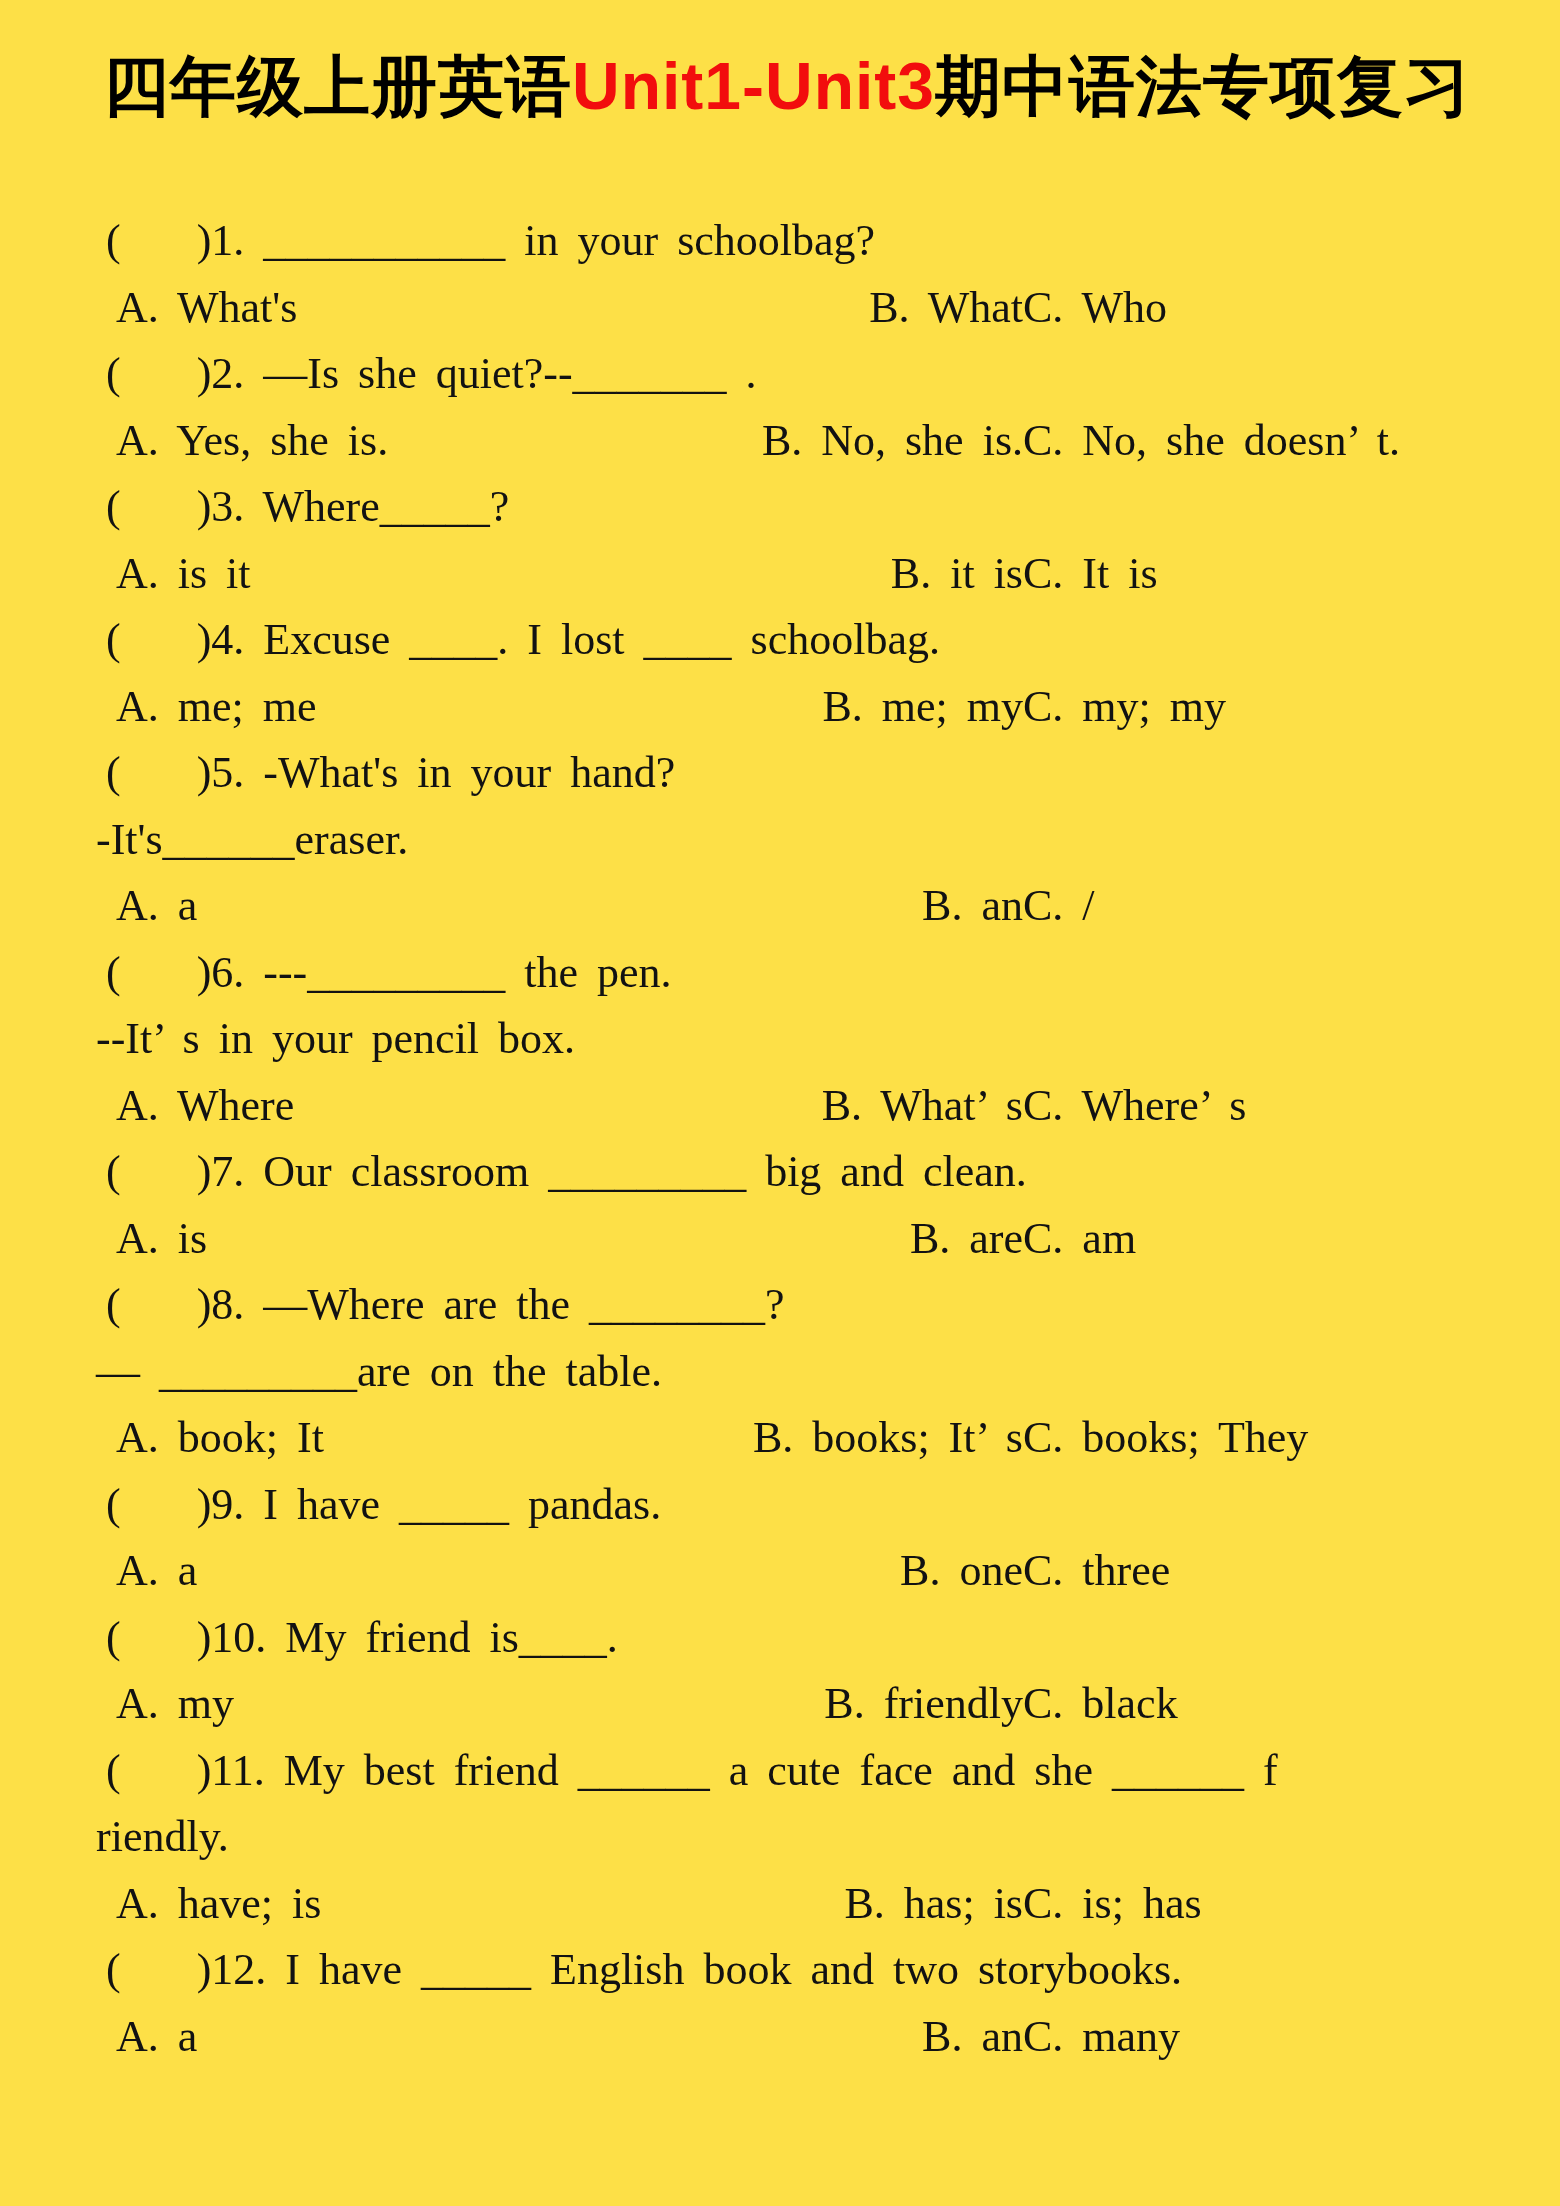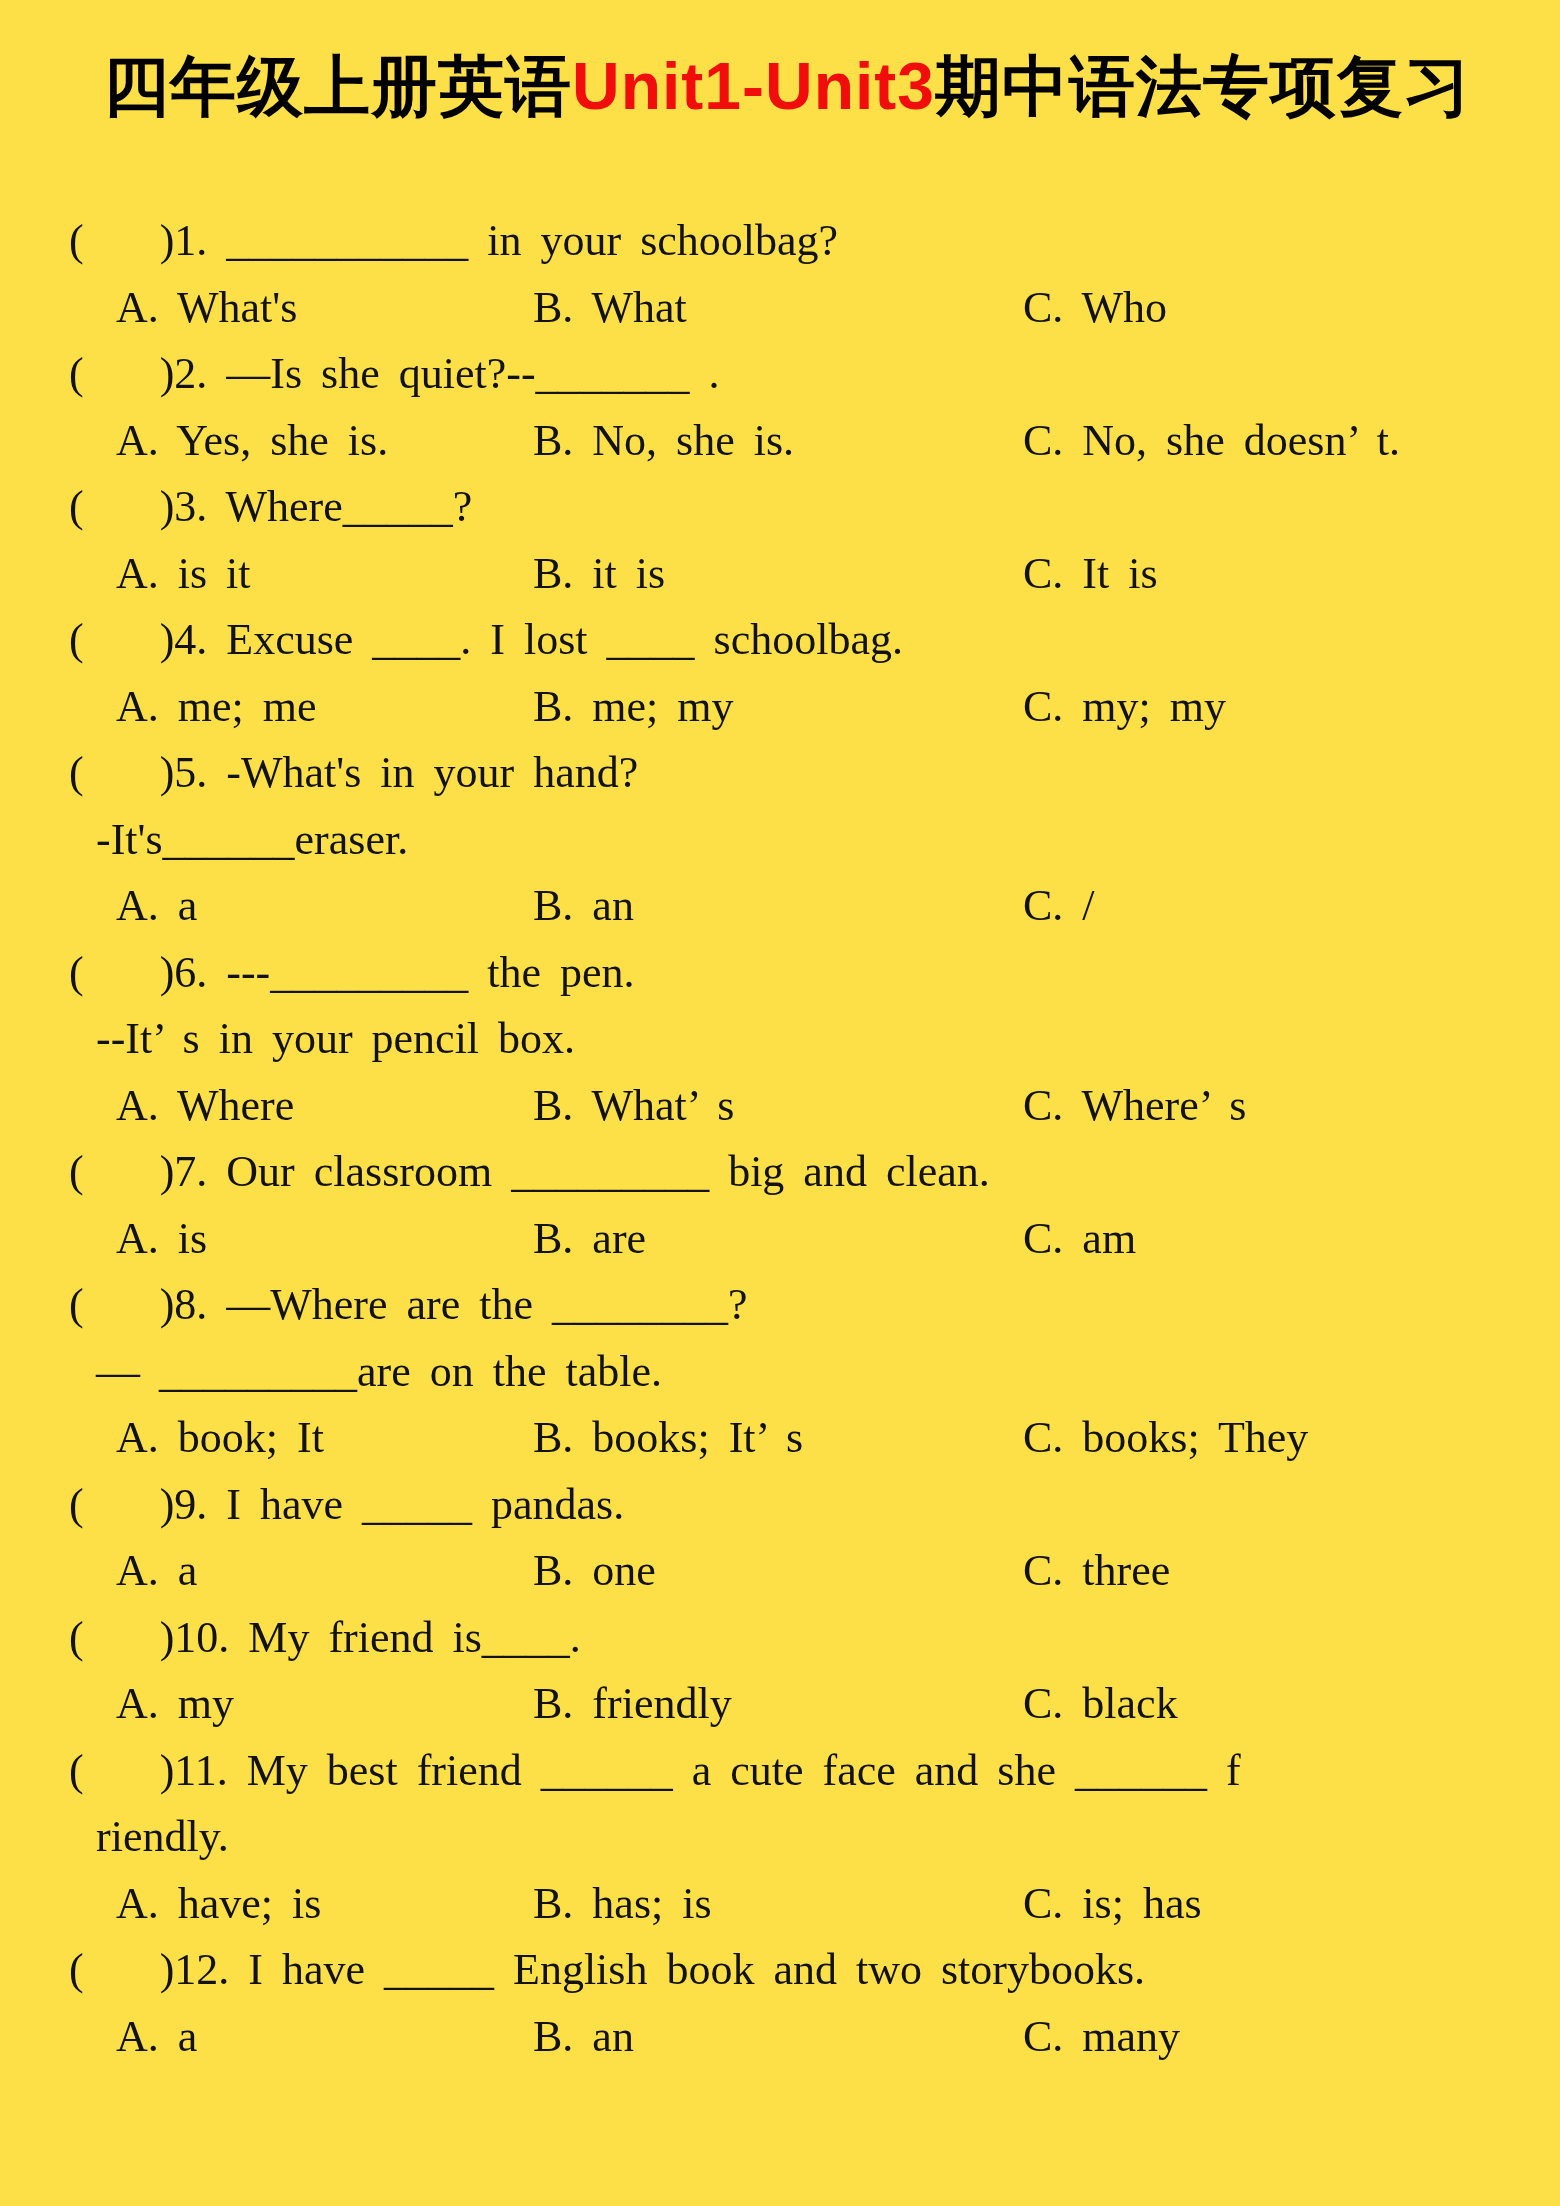--- a/index.html
+++ b/index.html
@@ -31,25 +31,25 @@
     left:0;
     width:1560px;
   }
   .line {
     font-size:44px;
     line-height:66.5px;
     white-space:pre-wrap;
     word-spacing:8px;
     color:#121212;
   }
-  .q-line    { padding-left:69px; }
+  .q-line    { padding-left:106px; }
   .cont-line { padding-left:96px; }
   .opts-line { padding-left:116px; display:flex; }
   .opt-a { width:417px; white-space:pre-wrap; }
-  .opt-b { width:490px; white-space:pre-wrap; }
+  .opt-b { width:490px; white-space:pre-wrap;text-align:right; }
   .opt-c { flex:1;      white-space:pre-wrap; }
 </style>
 </head>
 <body>
 
 <div class="page">
 
   <div class="title">
     <span>四年级上册英语</span><span class="hl">Unit1-Unit3</span><span>期中语法专项复习</span>
   </div>

